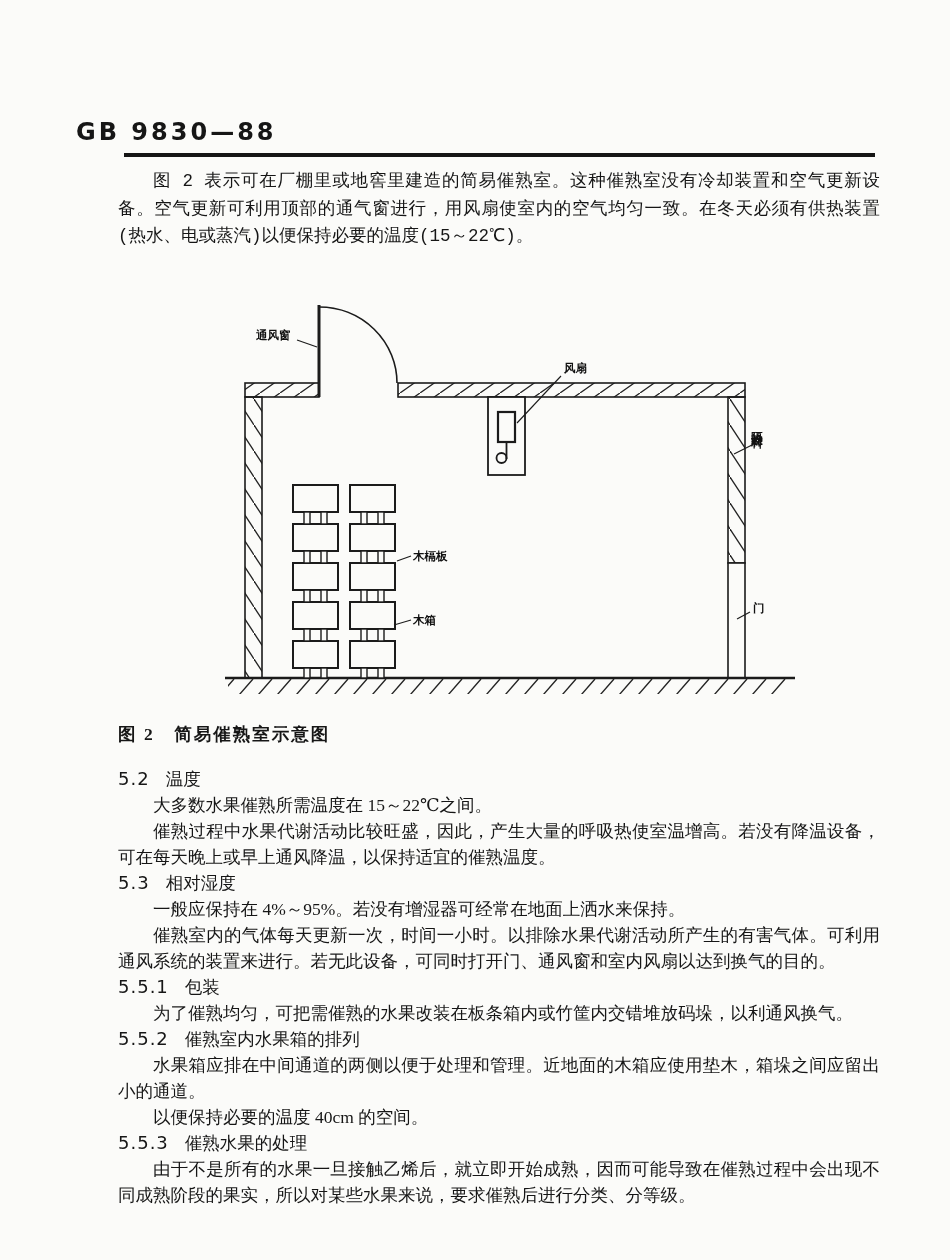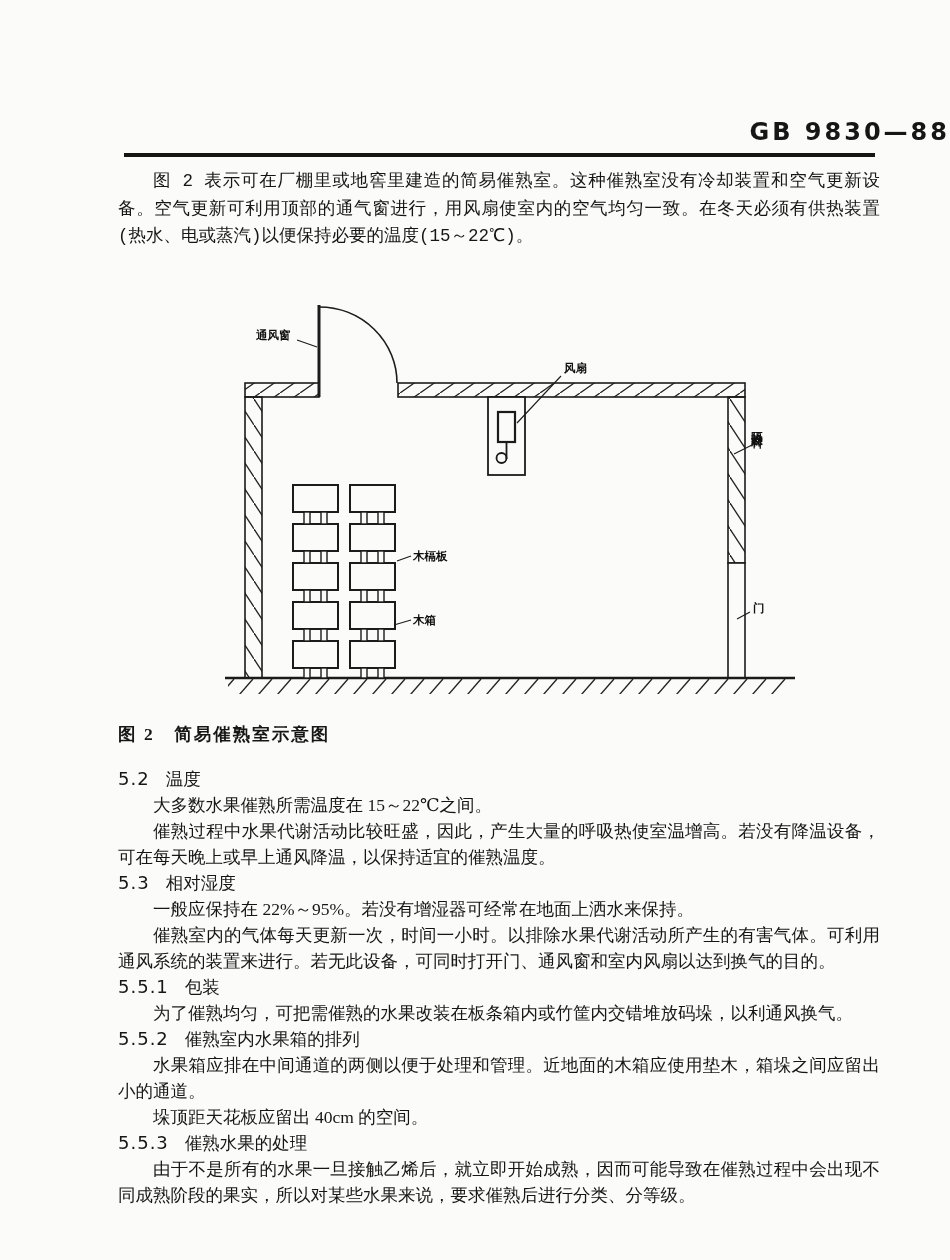--- a/index.html
+++ b/index.html
@@ -7,21 +7,21 @@
     position:relative;
     width:950px;height:1260px;
     margin:0 auto;
     background:#fbfbf9;
     overflow:hidden;
     font-family:"Liberation Serif","DejaVu Serif",serif;
     color:#161616;
   }
   .std-number{
     position:absolute;top:118px;left:0;width:950px;
-    text-align:right;padding-left:76px;box-sizing:border-box;
+    text-align:left;padding-left:76px;box-sizing:border-box;
     font-size:24px;font-weight:bold;letter-spacing:3px;
     font-family:"DejaVu Sans","Liberation Sans",sans-serif;
   }
   .head-rule{
     position:absolute;top:153px;left:124px;width:751px;height:4px;
     background:#151515;
   }
   .intro{
     position:absolute;top:168px;left:118px;width:762px;
     font-size:17.5px;line-height:27.5px;text-align:justify;
@@ -150,35 +150,35 @@
 
     <div class="sec-head">
       <span class="sec-num">5.2</span><span>温度</span>
     </div>
     <p>大多数水果催熟所需温度在 15～22℃之间。</p>
     <p>催熟过程中水果代谢活动比较旺盛，因此，产生大量的呼吸热使室温增高。若没有降温设备，可在每天晚上或早上通风降温，以保持适宜的催熟温度。</p>
 
     <div class="sec-head">
       <span class="sec-num">5.3</span><span>相对湿度</span>
     </div>
-    <p>一般应保持在 22%～95%。若没有增湿器可经常在地面上洒水来保持。</p>
+    <p>一般应保持在 4%～95%。若没有增湿器可经常在地面上洒水来保持。</p>
 
     <p>催熟室内的气体每天更新一次，时间一小时。以排除水果代谢活动所产生的有害气体。可利用通风系统的装置来进行。若无此设备，可同时打开门、通风窗和室内风扇以达到换气的目的。</p>
 
 
     <div class="sec-head">
       <span class="sec-num">5.5.1</span><span>包装</span>
     </div>
     <p>为了催熟均匀，可把需催熟的水果改装在板条箱内或竹筐内交错堆放码垛，以利通风换气。</p>
 
     <div class="sec-head">
       <span class="sec-num">5.5.2</span><span>催熟室内水果箱的排列</span>
     </div>
     <p>水果箱应排在中间通道的两侧以便于处理和管理。近地面的木箱应使用垫木，箱垛之间应留出小的通道。</p>
-    <p>垛顶距天花板应留出 40cm 的空间。</p>
+    <p>以便保持必要的温度 40cm 的空间。</p>
 
     <div class="sec-head">
       <span class="sec-num">5.5.3</span><span>催熟水果的处理</span>
     </div>
     <p>由于不是所有的水果一旦接触乙烯后，就立即开始成熟，因而可能导致在催熟过程中会出现不同成熟阶段的果实，所以对某些水果来说，要求催熟后进行分类、分等级。</p>
 
   </div>
 </div>
 
 </body></html>

